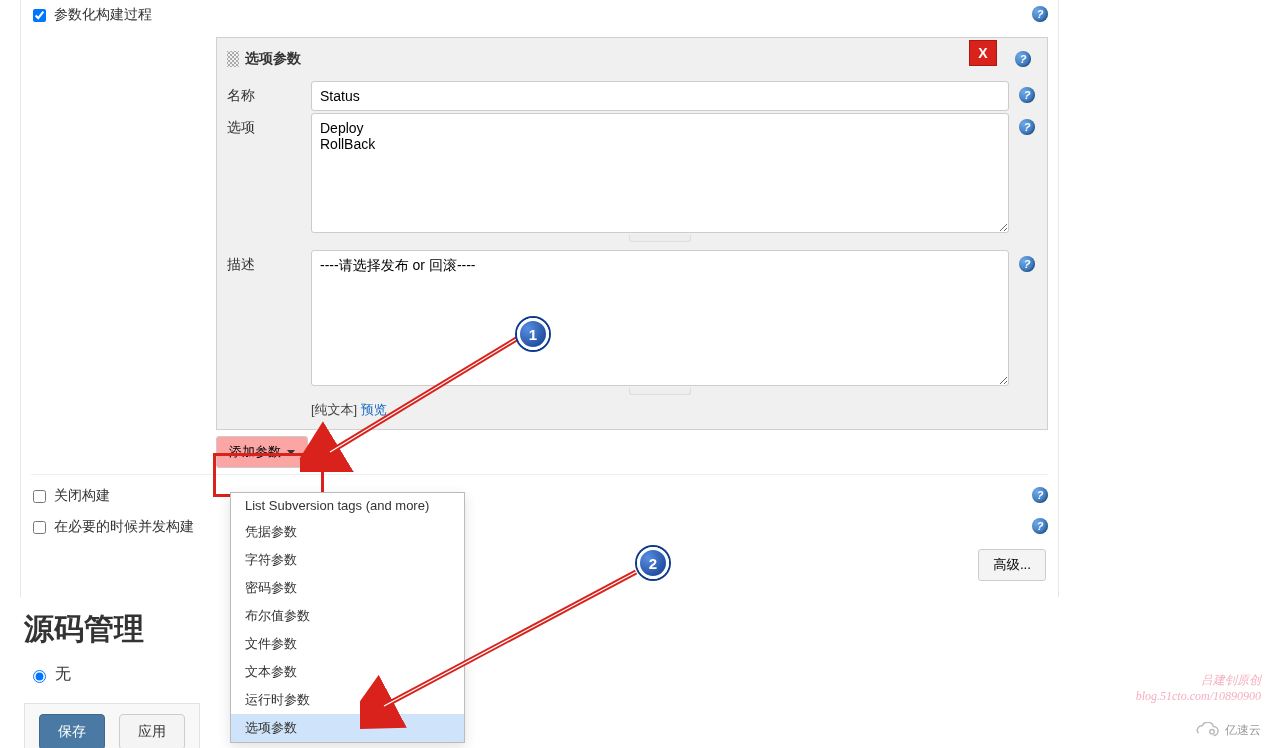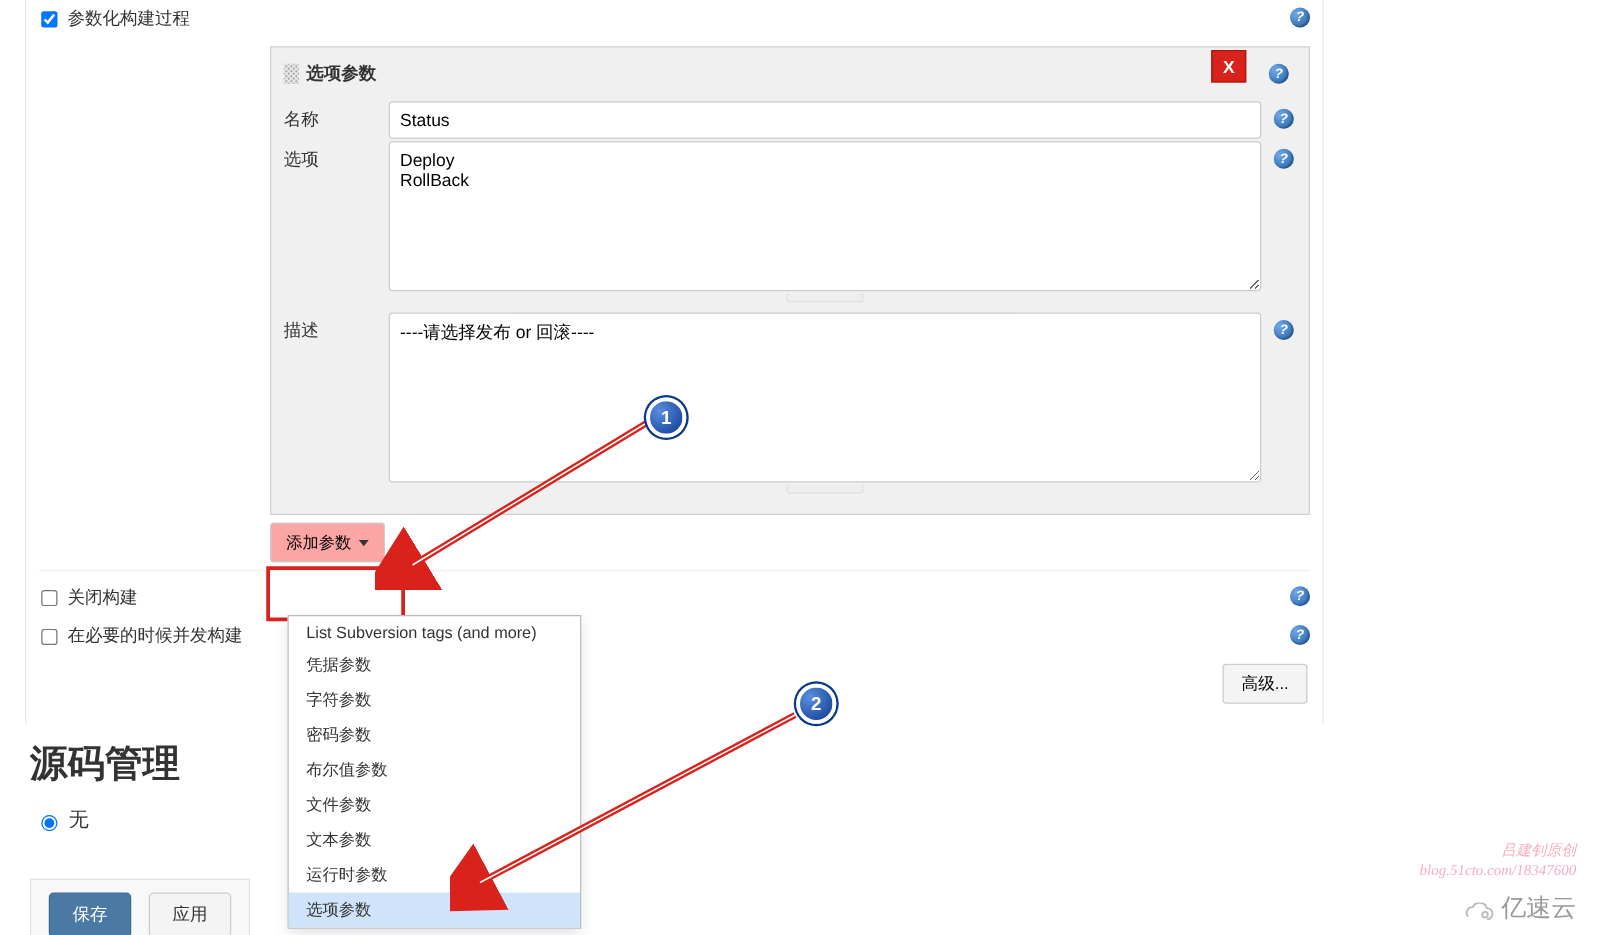--- a/index.html
+++ b/index.html
@@ -257,24 +257,24 @@
     font-size: 12px;
     font-style: italic;
     opacity: 0.8;
     pointer-events: none;
   }
   .wm-logo {
     position: absolute;
     right: 18px;
     bottom: 8px;
     display: flex;
-    align-items: flex-end;
+    align-items: flex-start;
     gap: 4px;
     color: #999;
-    font-size: 20px;
+    font-size: 12px;
     pointer-events: none;
   }
   .wm-logo svg { width: 30px; height: 18px; }
 
   
   .anno-bubble {
     position: absolute;
     width: 26px; height: 26px;
     border-radius: 50%;
     background: radial-gradient(circle at 30% 30%, #5a8de0, #0b3a8c);
@@ -333,20 +333,24 @@
           <div class="textarea-resize-hint"></div>
           <div class="help-icon" style="position:absolute; right:2px; top:6px;">?</div>
         </div>
       </div>
 
       <div class="field-row">
         <div class="field-label">描述</div>
         <div class="field-input-wrap">
           <textarea class="text-area desc" style="">----请选择发布 or 回滚----</textarea>
           <div class="textarea-resize-hint"></div>
+          <div class="desc-footer">
+            <span>[纯文本]</span>
+            <a href="#">预览</a>
+          </div>
           <div class="help-icon" style="position:absolute; right:2px; top:6px;">?</div>
         </div>
       </div>
     </div>
 
     <div class="add-param-row" style="position:relative;">
       <button class="add-param-btn">
         <span>添加参数</span>
         <span class="caret"></span>
       </button>
@@ -421,21 +425,21 @@
     <marker id="ah2" markerWidth="12" markerHeight="12" refX="2" refY="6" orient="auto">
       <path d="M0,0 L12,6 L0,12 Z" fill="#d9221c"></path>
     </marker>
   </defs>
   <line x1="276" y1="6" x2="24" y2="140" stroke="#d9221c" stroke-width="5" marker-end="url(#ah2)"></line>
   <line x1="276" y1="6" x2="24" y2="140" stroke="#fff" stroke-width="1.2"></line>
 </svg>
 
 <div class="watermark">
   <div>吕建钊原创</div>
-  <div>blog.51cto.com/18347600</div>
+  <div>blog.51cto.com/10890900</div>
 </div>
 <div class="wm-logo">
   <svg viewBox="0 0 40 24">
     <path d="M30 18a6 6 0 0 0 0-12 8 8 0 0 0-15-1 6 6 0 0 0-5 10" fill="none" stroke="#bbb" stroke-width="2"></path>
     <circle cx="28" cy="13" r="3" fill="none" stroke="#bbb" stroke-width="2"></circle>
   </svg>
   <span>亿速云</span>
 </div>
 
 </body></html>

